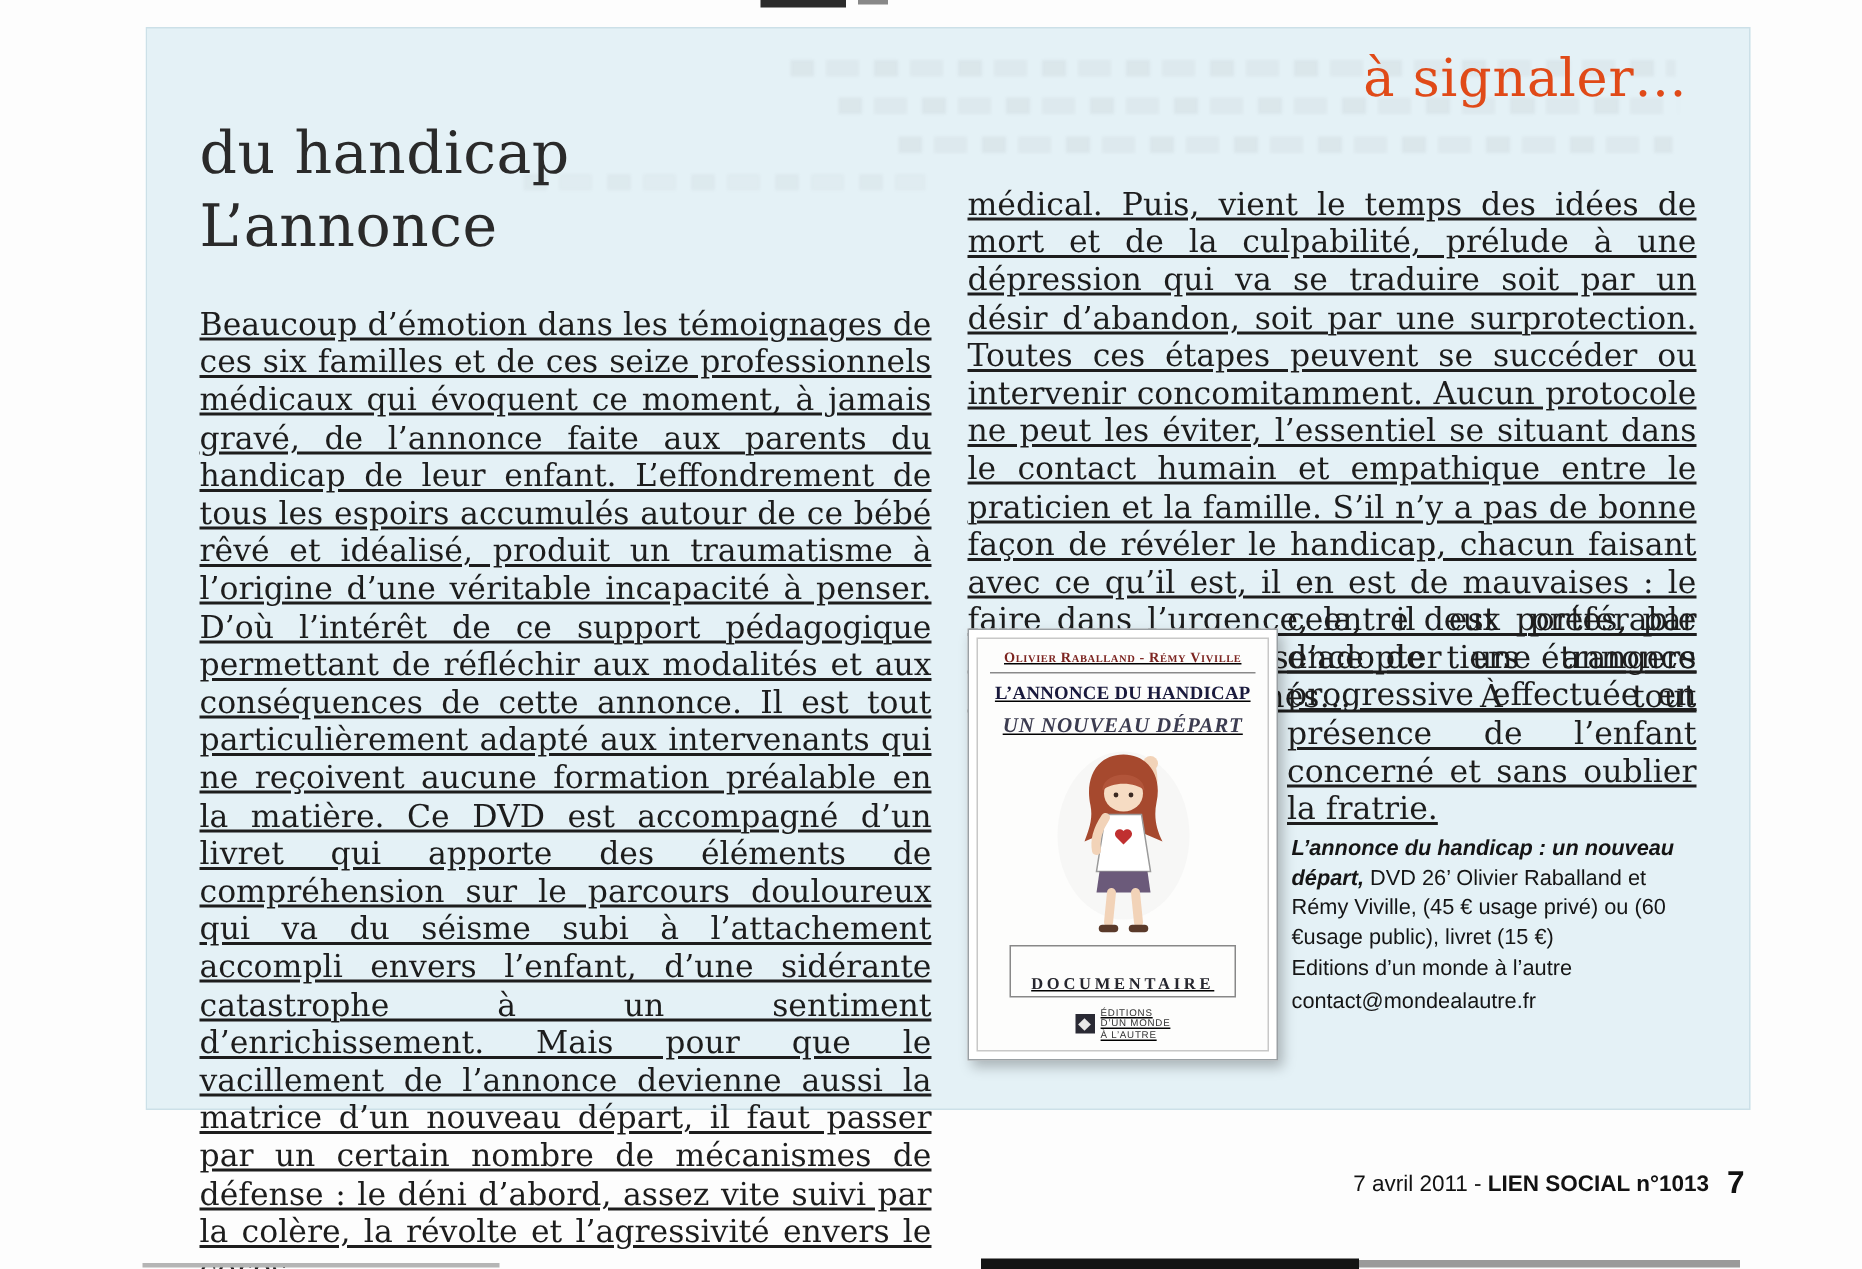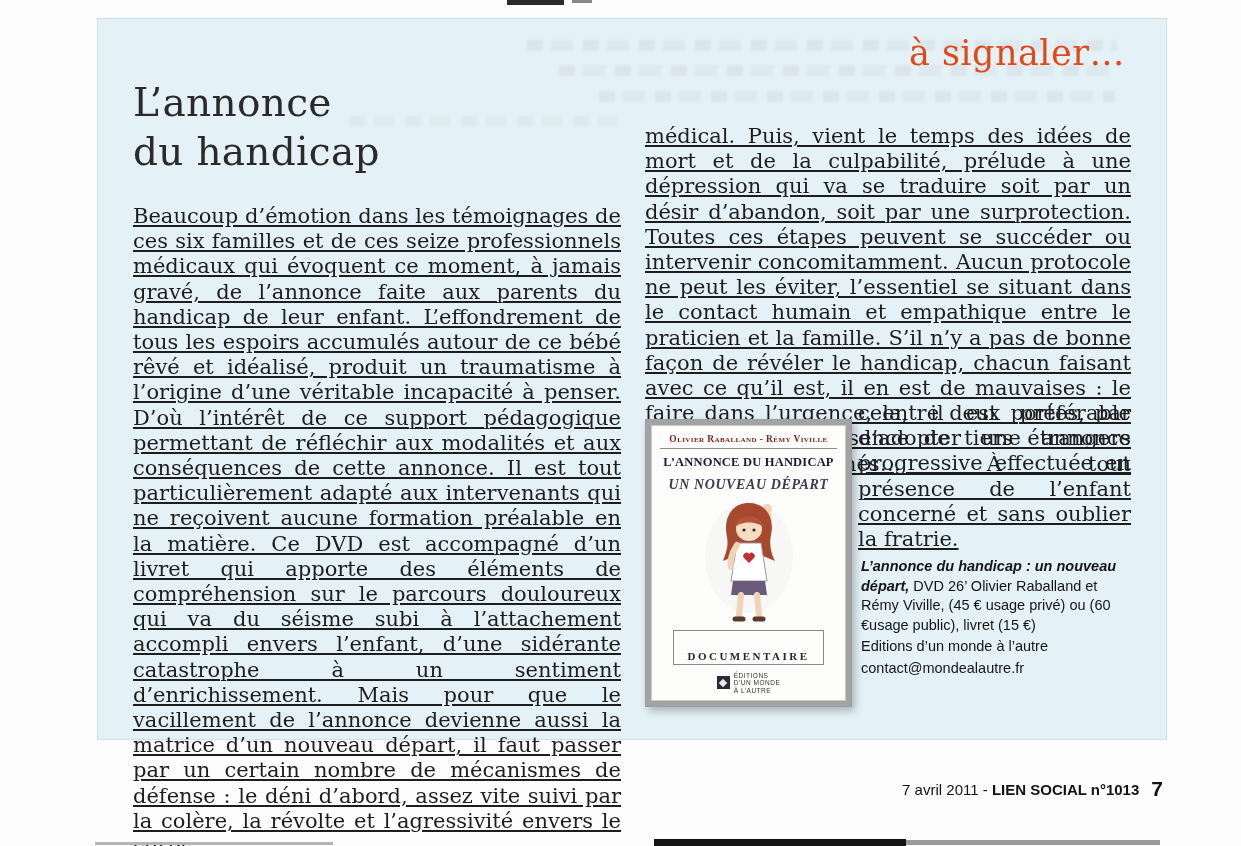--- a/index.html
+++ b/index.html
@@ -61,24 +61,25 @@
   .justify-last { text-align-last:justify; }
 
   .col-left      { position:absolute; left:36px;  top:186px; width:488px; }
   .col-right-p1  { position:absolute; left:548px; top:106px; width:486px; }
   .col-right-p2  { position:absolute; left:761px; top:383px; width:273px; }
 
   
   .dvd {
     position:absolute; left:548px; top:401px;
     width:207px; height:288px;
-    background:#a3a3a3;
+    background:#ffffff;
     border:1px solid #9aa0a4;
     box-shadow:3px 4px 8px rgba(0,0,0,0.25);
     padding:5px;
+    text-decoration:underline;
   }
   .dvd-inner {
     border:1px solid #c8c8c8;
     height:100%;
     padding:8px 8px 6px;
     display:flex; flex-direction:column; align-items:center;
     background:#fdfdfc;
   }
   .dvd-authors {
     font-family:"Liberation Serif", serif;
@@ -157,22 +158,22 @@
   <div class="content-box">
 
     <div class="bleed b1"></div>
     <div class="bleed b2"></div>
     <div class="bleed b3"></div>
     <div class="bleed b4"></div>
 
     <div class="signal">à signaler…</div>
 
     <div class="title">
+      <span class="t-line">du handicap</span>
       <span class="t-line">L’annonce</span>
-      <span class="t-line">du handicap</span>
     </div>
 
     <p class="body col-left justify-last">Beaucoup d’émotion dans les témoignages de ces six familles et de ces seize professionnels médicaux qui évoquent ce moment, à jamais gravé, de l’annonce faite aux parents du handicap de leur enfant. L’effondrement de tous les espoirs accumulés autour de ce bébé rêvé et idéalisé, produit un traumatisme à l’origine d’une véritable incapacité à penser. D’où l’intérêt de ce support pédagogique permettant de réfléchir aux modalités et aux conséquences de cette annonce. Il est tout particulièrement adapté aux intervenants qui ne reçoivent aucune formation préalable en la matière. Ce DVD est accompagné d’un livret qui apporte des éléments de compréhension sur le parcours douloureux qui va du séisme subi à l’attachement accompli envers l’enfant, d’une sidérante catastrophe à un sentiment d’enrichissement. Mais pour que le vacillement de l’annonce devienne aussi la matrice d’un nouveau départ, il faut passer par un certain nombre de mécanismes de défense : le déni d’abord, assez vite suivi par la colère, la révolte et l’agressivité envers le corps</p>
 
     <p class="body col-right-p1 justify-last">médical. Puis, vient le temps des idées de mort et de la culpabilité, prélude à une dépression qui va se traduire soit par un désir d’abandon, soit par une surprotection. Toutes ces étapes peuvent se succéder ou intervenir concomitamment. Aucun protocole ne peut les éviter, l’essentiel se situant dans le contact humain et empathique entre le praticien et la famille. S’il n’y a pas de bonne façon de révéler le handicap, chacun faisant avec ce qu’il est, il en est de mauvaises : le faire dans l’urgence, entre deux portes, par téléphone, en présence de tiers étrangers non concernés… À tout</p>
 
     <div class="dvd">
       <div class="dvd-inner">
         <div class="dvd-authors">Olivier Raballand - Rémy Viville</div>
         <div class="dvd-rule"></div>

